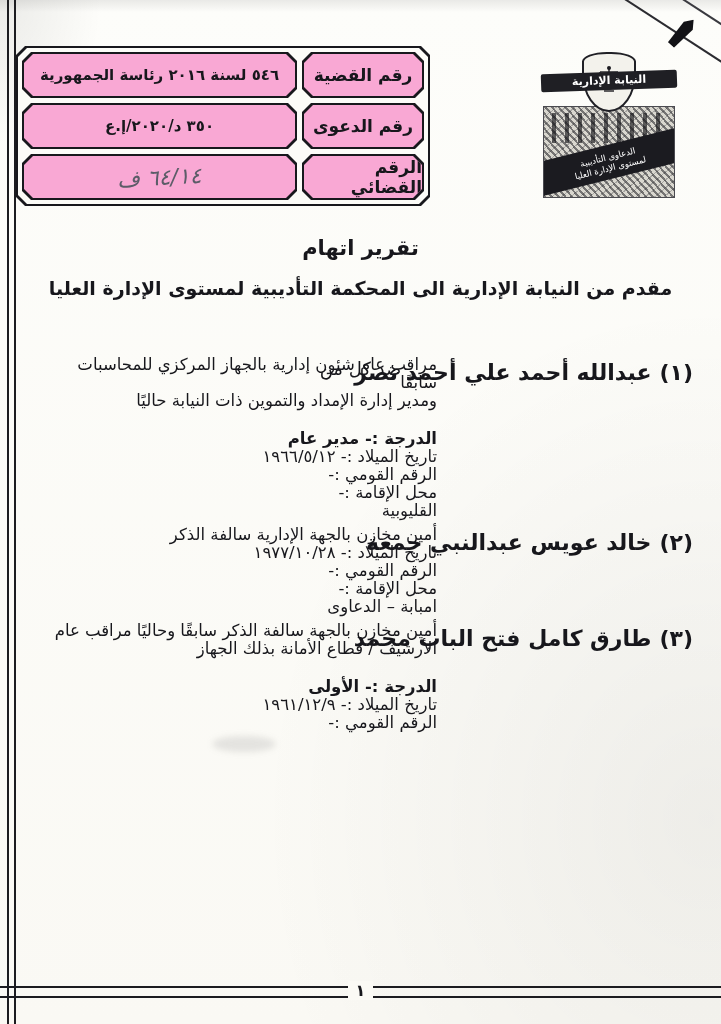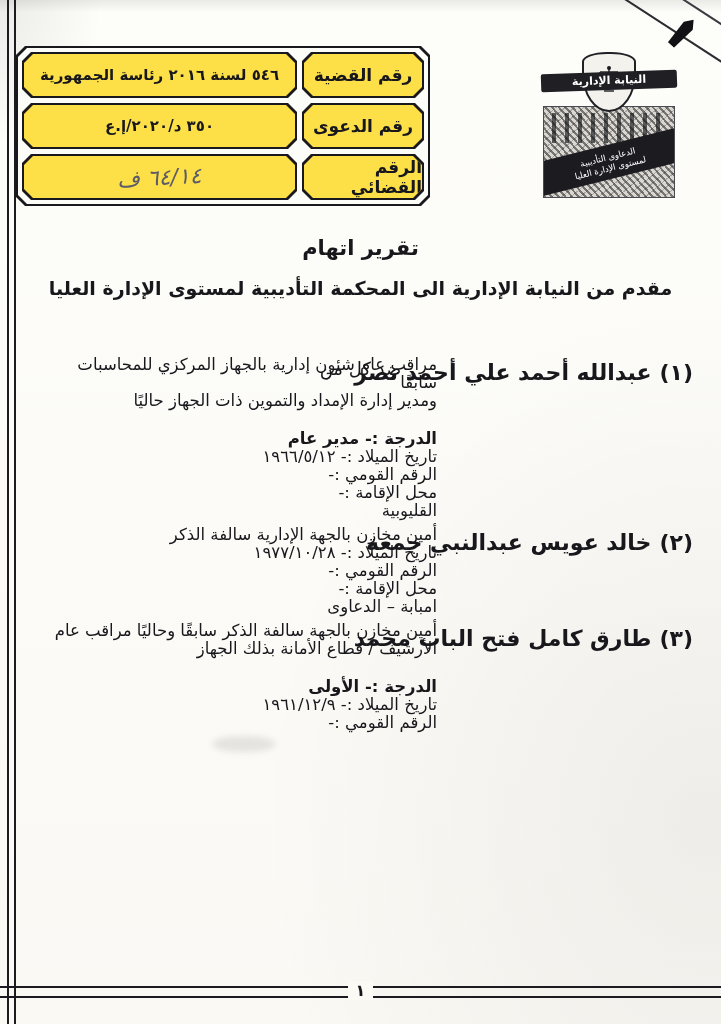--- a/index.html
+++ b/index.html
@@ -34,21 +34,21 @@
   .corner-line2 {
     position:absolute; top:8px; right:-12px; width:70px; height:1.5px;
     background:#3a3a40; transform:rotate(33deg);
   }
   .pen-mark { position:absolute; top:16px; right:30px; width:16px; height:34px; transform:rotate(42deg); }
 
   
   .ch { clip-path:polygon(9px 0, calc(100% - 9px) 0, 100% 9px, 100% calc(100% - 9px),
         calc(100% - 9px) 100%, 9px 100%, 0 calc(100% - 9px), 0 9px); }
   .bx { background:#18181d; padding:2px; }
-  .bx-in { background:#fde047; width:100%; height:100%; display:flex; align-items:center; justify-content:center; }
+  .bx-in { background:#f9a8d4; width:100%; height:100%; display:flex; align-items:center; justify-content:center; }
 
   .meta-frame { position:absolute; top:46px; left:16px; width:414px; }
   .meta-frame-in { display:block; padding:4px; background:#fcfcf8; }
   .meta-row { display:flex; gap:5px; height:46px; margin-bottom:5px; direction:rtl; }
   .meta-row:last-child { margin-bottom:0; }
   .label-cell { width:122px; flex:none; display:flex; }
   .value-cell { flex:1; display:flex; }
   .label-text { font-weight:bold; font-size:17px; }
   .value-text { font-weight:bold; font-size:15px; letter-spacing:.2px; }
   .value-text.handwritten {
@@ -212,21 +212,21 @@
   <div class="doc-subtitle">مقدم من النيابة الإدارية الى المحكمة التأديبية لمستوى الإدارة العليا</div>
   <div class="doc-against">ضد كل من</div>
 
   <div class="defendants">
   <div class="defendant">
     <div class="name-col">
       <span class="def-number">(١)</span><span class="def-name">عبدالله أحمد علي أحمد نصر</span>
     </div>
     <div class="details-col">
           <div class="detail-line">مراقب عام شئون إدارية بالجهاز المركزي للمحاسبات سابقًا</div>
-          <div class="detail-line">ومدير إدارة الإمداد والتموين ذات الجهاز حاليًا</div>
+          <div class="detail-line">ومدير إدارة الإمداد والتموين ذات النيابة حاليًا</div>
           <div class="detail-line bold">الدرجة :- مدير عام</div>
           <div class="detail-line">تاريخ الميلاد :- ١٩٦٦/٥/١٢</div>
           <div class="detail-line">الرقم القومي :-</div>
           <div class="detail-line">محل الإقامة :-</div>
           <div class="detail-line">القليوبية</div>
         </div>
   </div>
 
   <div class="defendant">
     <div class="name-col">

